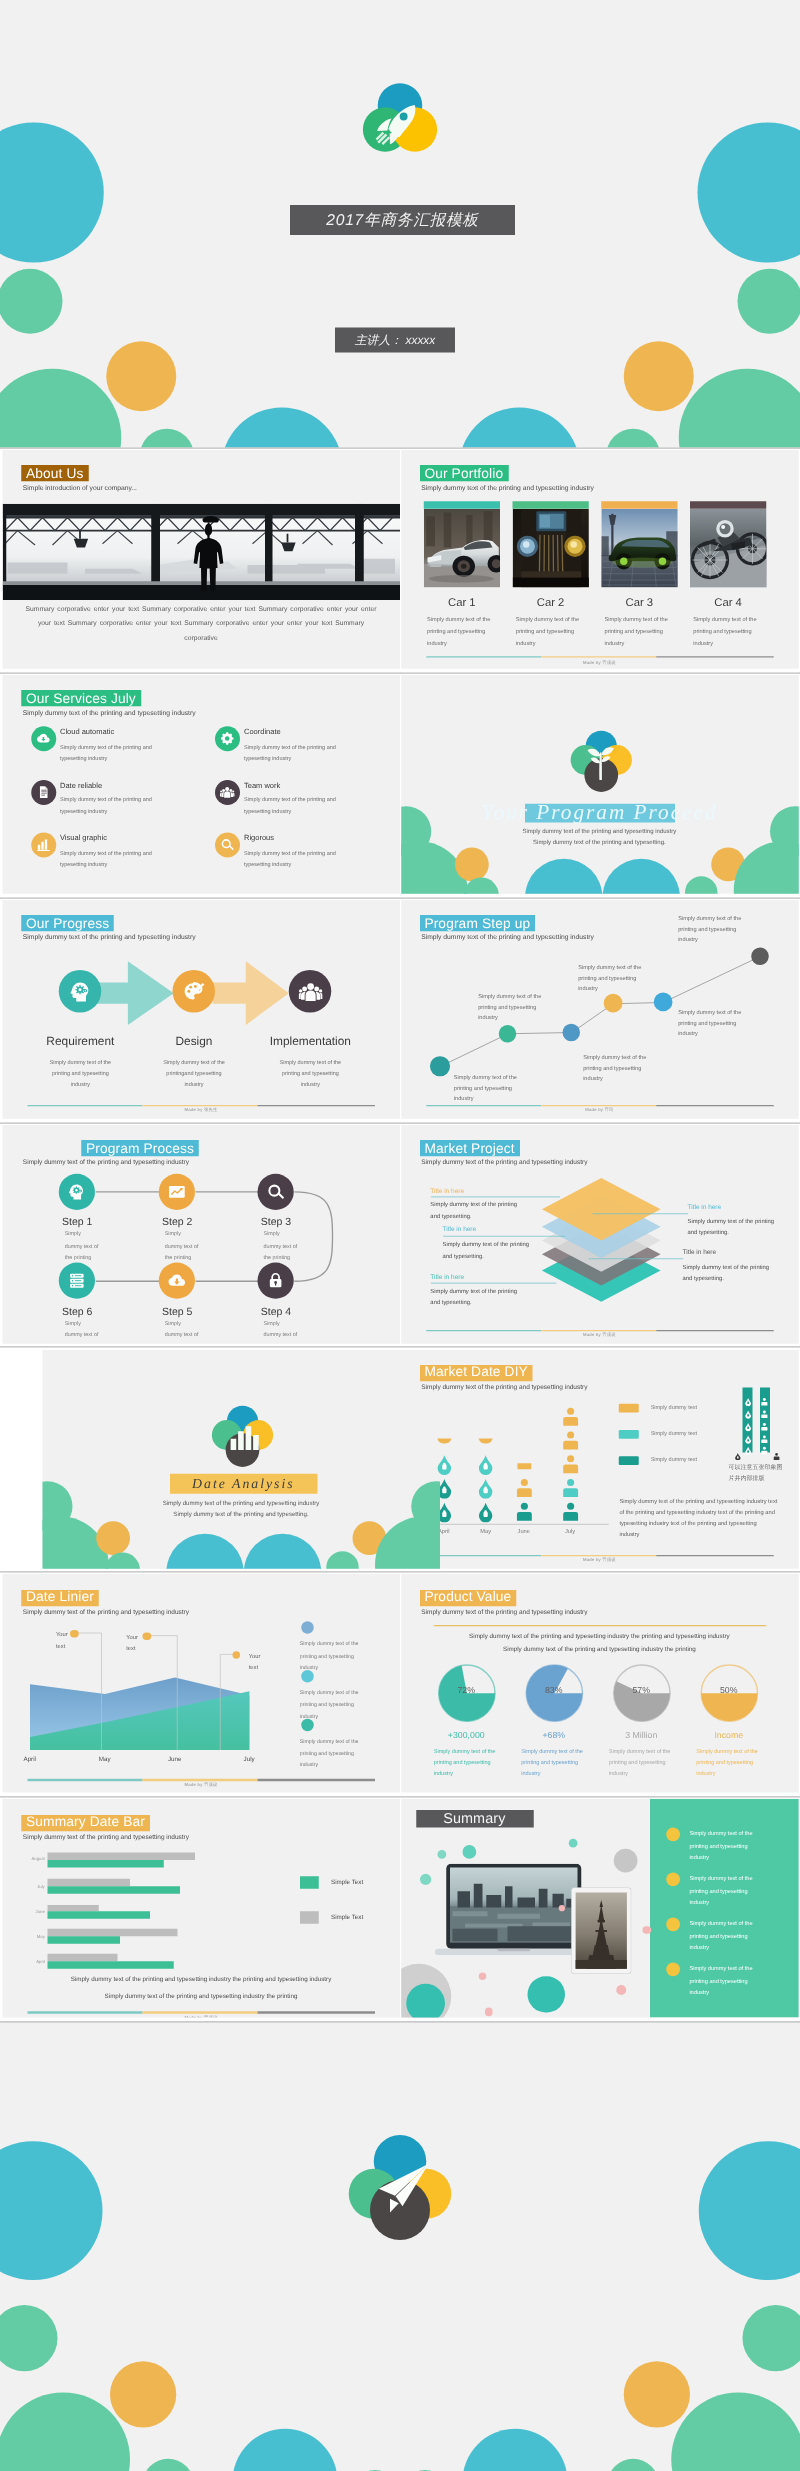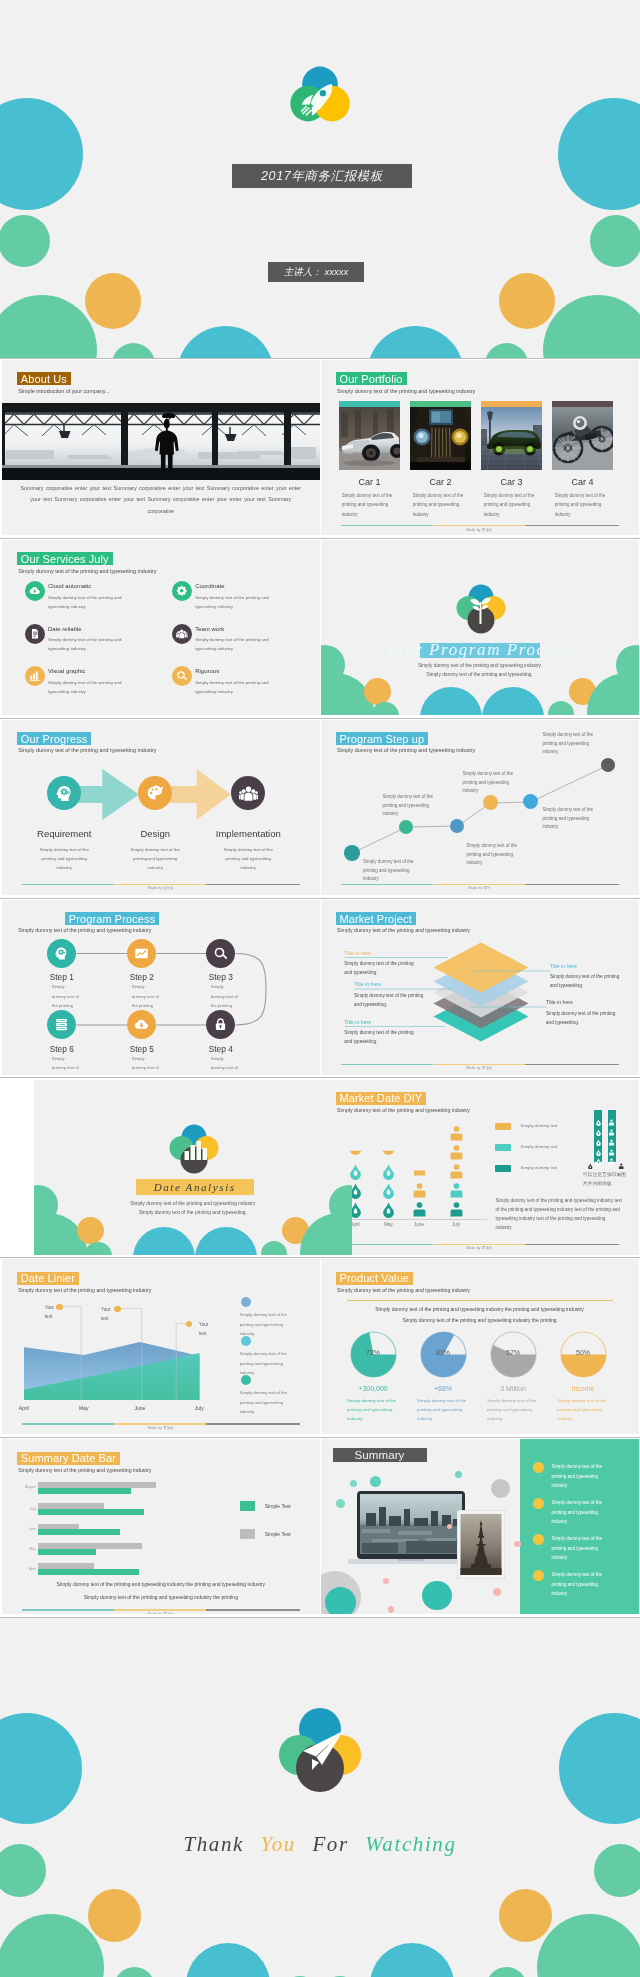--- a/index.html
+++ b/index.html
@@ -1044,26 +1044,20 @@
           <circle cx="70" cy="44" r="42" fill="#1b9cc0"></circle>
           <circle cx="28" cy="96" r="40" fill="#4cbf8e"></circle>
           <circle cx="112" cy="96" r="40" fill="#fabf27"></circle>
           <circle cx="70" cy="122" r="48" fill="#4a4645"></circle>
           <g fill="#fbfefb">
             <path d="M116 48 L36 88 L62 99 Z"></path>
             <path d="M116 48 L74 116 L63 100 Z"></path>
             <path d="M54 104 L68 111 L54 126 Z"></path>
           </g>
         </svg></div>
-<div style="position:absolute;left:0;top:215px;width:640px;text-align:center;z-index:6;">
-<span style="font-size:21px;font-style:italic;font-family:'Liberation Serif',serif;letter-spacing:1.6px;color:#444444;margin:0 6px;">Thank</span>
-<span style="font-size:21px;font-style:italic;font-family:'Liberation Serif',serif;letter-spacing:1.6px;color:#efb551;margin:0 6px;">You</span>
-<span style="font-size:21px;font-style:italic;font-family:'Liberation Serif',serif;letter-spacing:1.6px;color:#444444;margin:0 6px;">For</span>
-<span style="font-size:21px;font-style:italic;font-family:'Liberation Serif',serif;letter-spacing:1.6px;color:#3cbf95;margin:0 6px;">Watching</span>
-</div>
 </div>
 <div class="hline" style="top:358px;"></div>
 <div class="hline" style="top:537.857px;"></div>
 <div class="hline" style="top:717.714px;"></div>
 <div class="hline" style="top:897.571px;"></div>
 <div class="hline" style="top:1077.43px;"></div>
 <div class="hline" style="top:1257.28px;"></div>
 <div class="hline" style="top:1437.14px;"></div>
 <div class="hline" style="top:1617px;"></div>
 </div>

